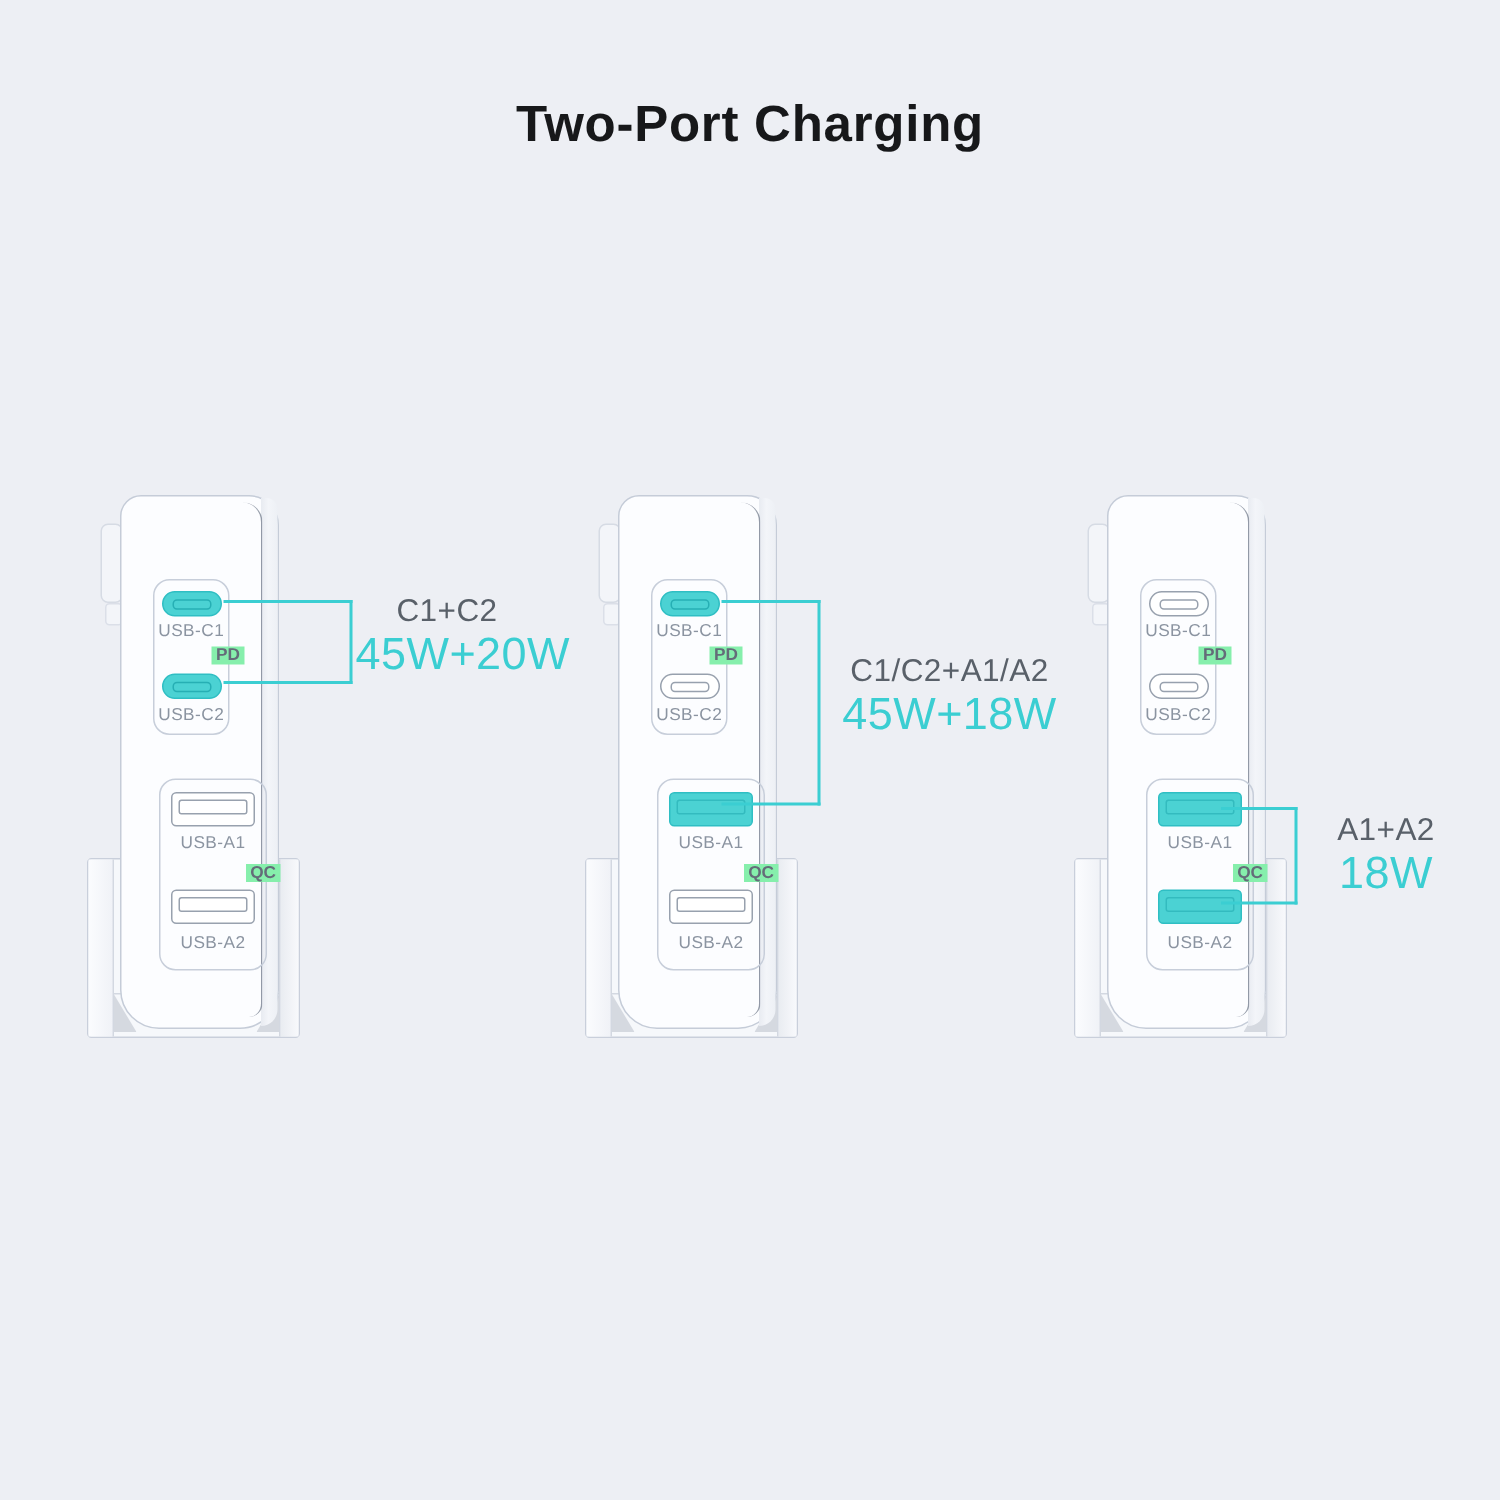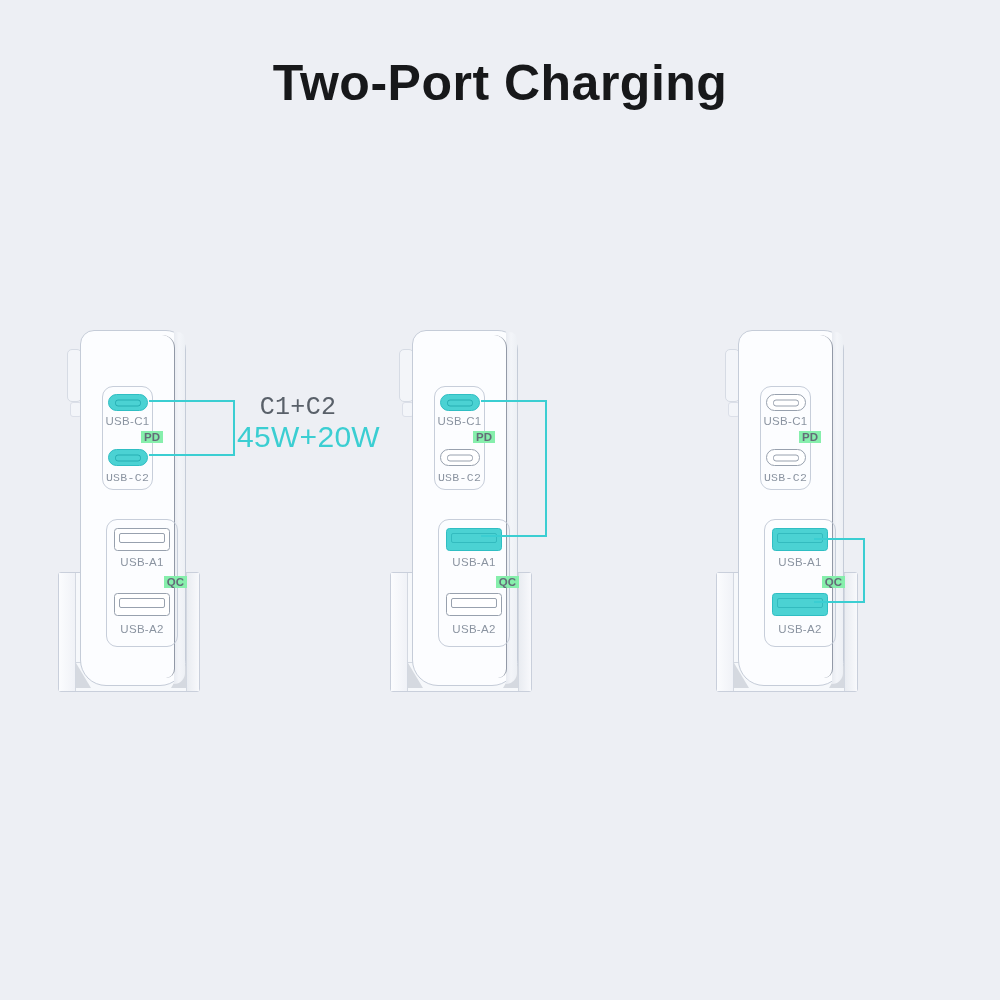--- a/index.html
+++ b/index.html
@@ -9,21 +9,21 @@
     background:var(--background,#edeff4);
   }
   .canvas {
     position:relative; width:1000px; height:1000px;
     background:var(--background,#edeff4); overflow:hidden;
   }
 
   
   .page-title {
     position:absolute; top:56px; left:0; width:1000px;
-    text-align:center; font-size:50px; line-height:54px;
+    text-align:center; font-size:34px; line-height:54px;
     font-weight:800; letter-spacing:.5px;
     color:var(--title-text,#17181a);
   }
 
   
   .charger-group { position:absolute; top:325px; width:142px; height:372px; }
   .g1 { left:58px; } .g2 { left:390px; } .g3 { left:716px; }
 
   
   .plug-tab {
@@ -126,21 +126,21 @@
     background:var(--port-fill,#4bd2d3);
     border-color:var(--port-fill-border,#2fbec3);
   }
   .port-a.highlight::after { border-color:rgba(23,160,166,.45); }
 
   
   .plabel {
     position:absolute; left:0; width:100%; text-align:center;
     font-size:11.5px; letter-spacing:.3px; color:var(--muted-label,#8b94a1);
   }
-  .panel-c .plabel.l1 { top:28px; } .panel-c .plabel.l2 { top:84px;font-family:Liberation Mono, monospace; }
+  .panel-c .plabel.l1 { top:28px; } .panel-c .plabel.l2 { top:84px; }
   .panel-a .plabel.l1 { top:36px; } .panel-a .plabel.l2 { top:103px; }
 
   .iface {
     position:absolute; font-size:11.5px; font-weight:700;
     color:var(--iface-label,#646c79); background:#86efac; padding:0 3px;
   }
   .iface.pd { right:-11px; top:44px; }
   .iface.qc { right:-10px; top:56px; }
 
   
@@ -150,23 +150,22 @@
   }
   .b1 { left:149px; top:400px; width:86px; height:56px; }
   .b2 { left:481px; top:400px; width:66px; height:137px; }
   .b3 { left:814px; top:538px; width:51px; height:65px; }
 
   .callout { position:absolute; text-align:center; z-index:5; }
   .co1 { left:237px; top:394px; width:122px; }
   .co2 { left:552px; top:434px; width:162px; }
   .co3 { left:871px; top:540px; width:106px; }
   .combo {
-    font-size:25px; line-height:28px; color:var(--combo-text,#596069);
+    font-size:21px; line-height:28px; color:var(--combo-text,#596069);
     letter-spacing:.3px;
-    font-family:Liberation Mono, monospace;
   }
   .power {
     font-size:30px; line-height:28px; margin-top:1px;
     color:var(--accent,#3bced2); letter-spacing:.3px;
   }
 </style>
 </head>
 <body>
 
 <div class="canvas">
@@ -264,14 +263,22 @@
   </div>
 
   <div class="bracket b1"></div>
   <div class="bracket b2"></div>
   <div class="bracket b3"></div>
 
   <div class="callout co1">
     <div class="combo">C1+C2</div>
     <div class="power">45W+20W</div>
   </div>
+  <div class="callout co2">
+    <div class="combo">C1/C2+A1/A2</div>
+    <div class="power">45W+18W</div>
+  </div>
+  <div class="callout co3">
+    <div class="combo">A1+A2</div>
+    <div class="power">18W</div>
+  </div>
 
 </div>
 
 </body></html>

